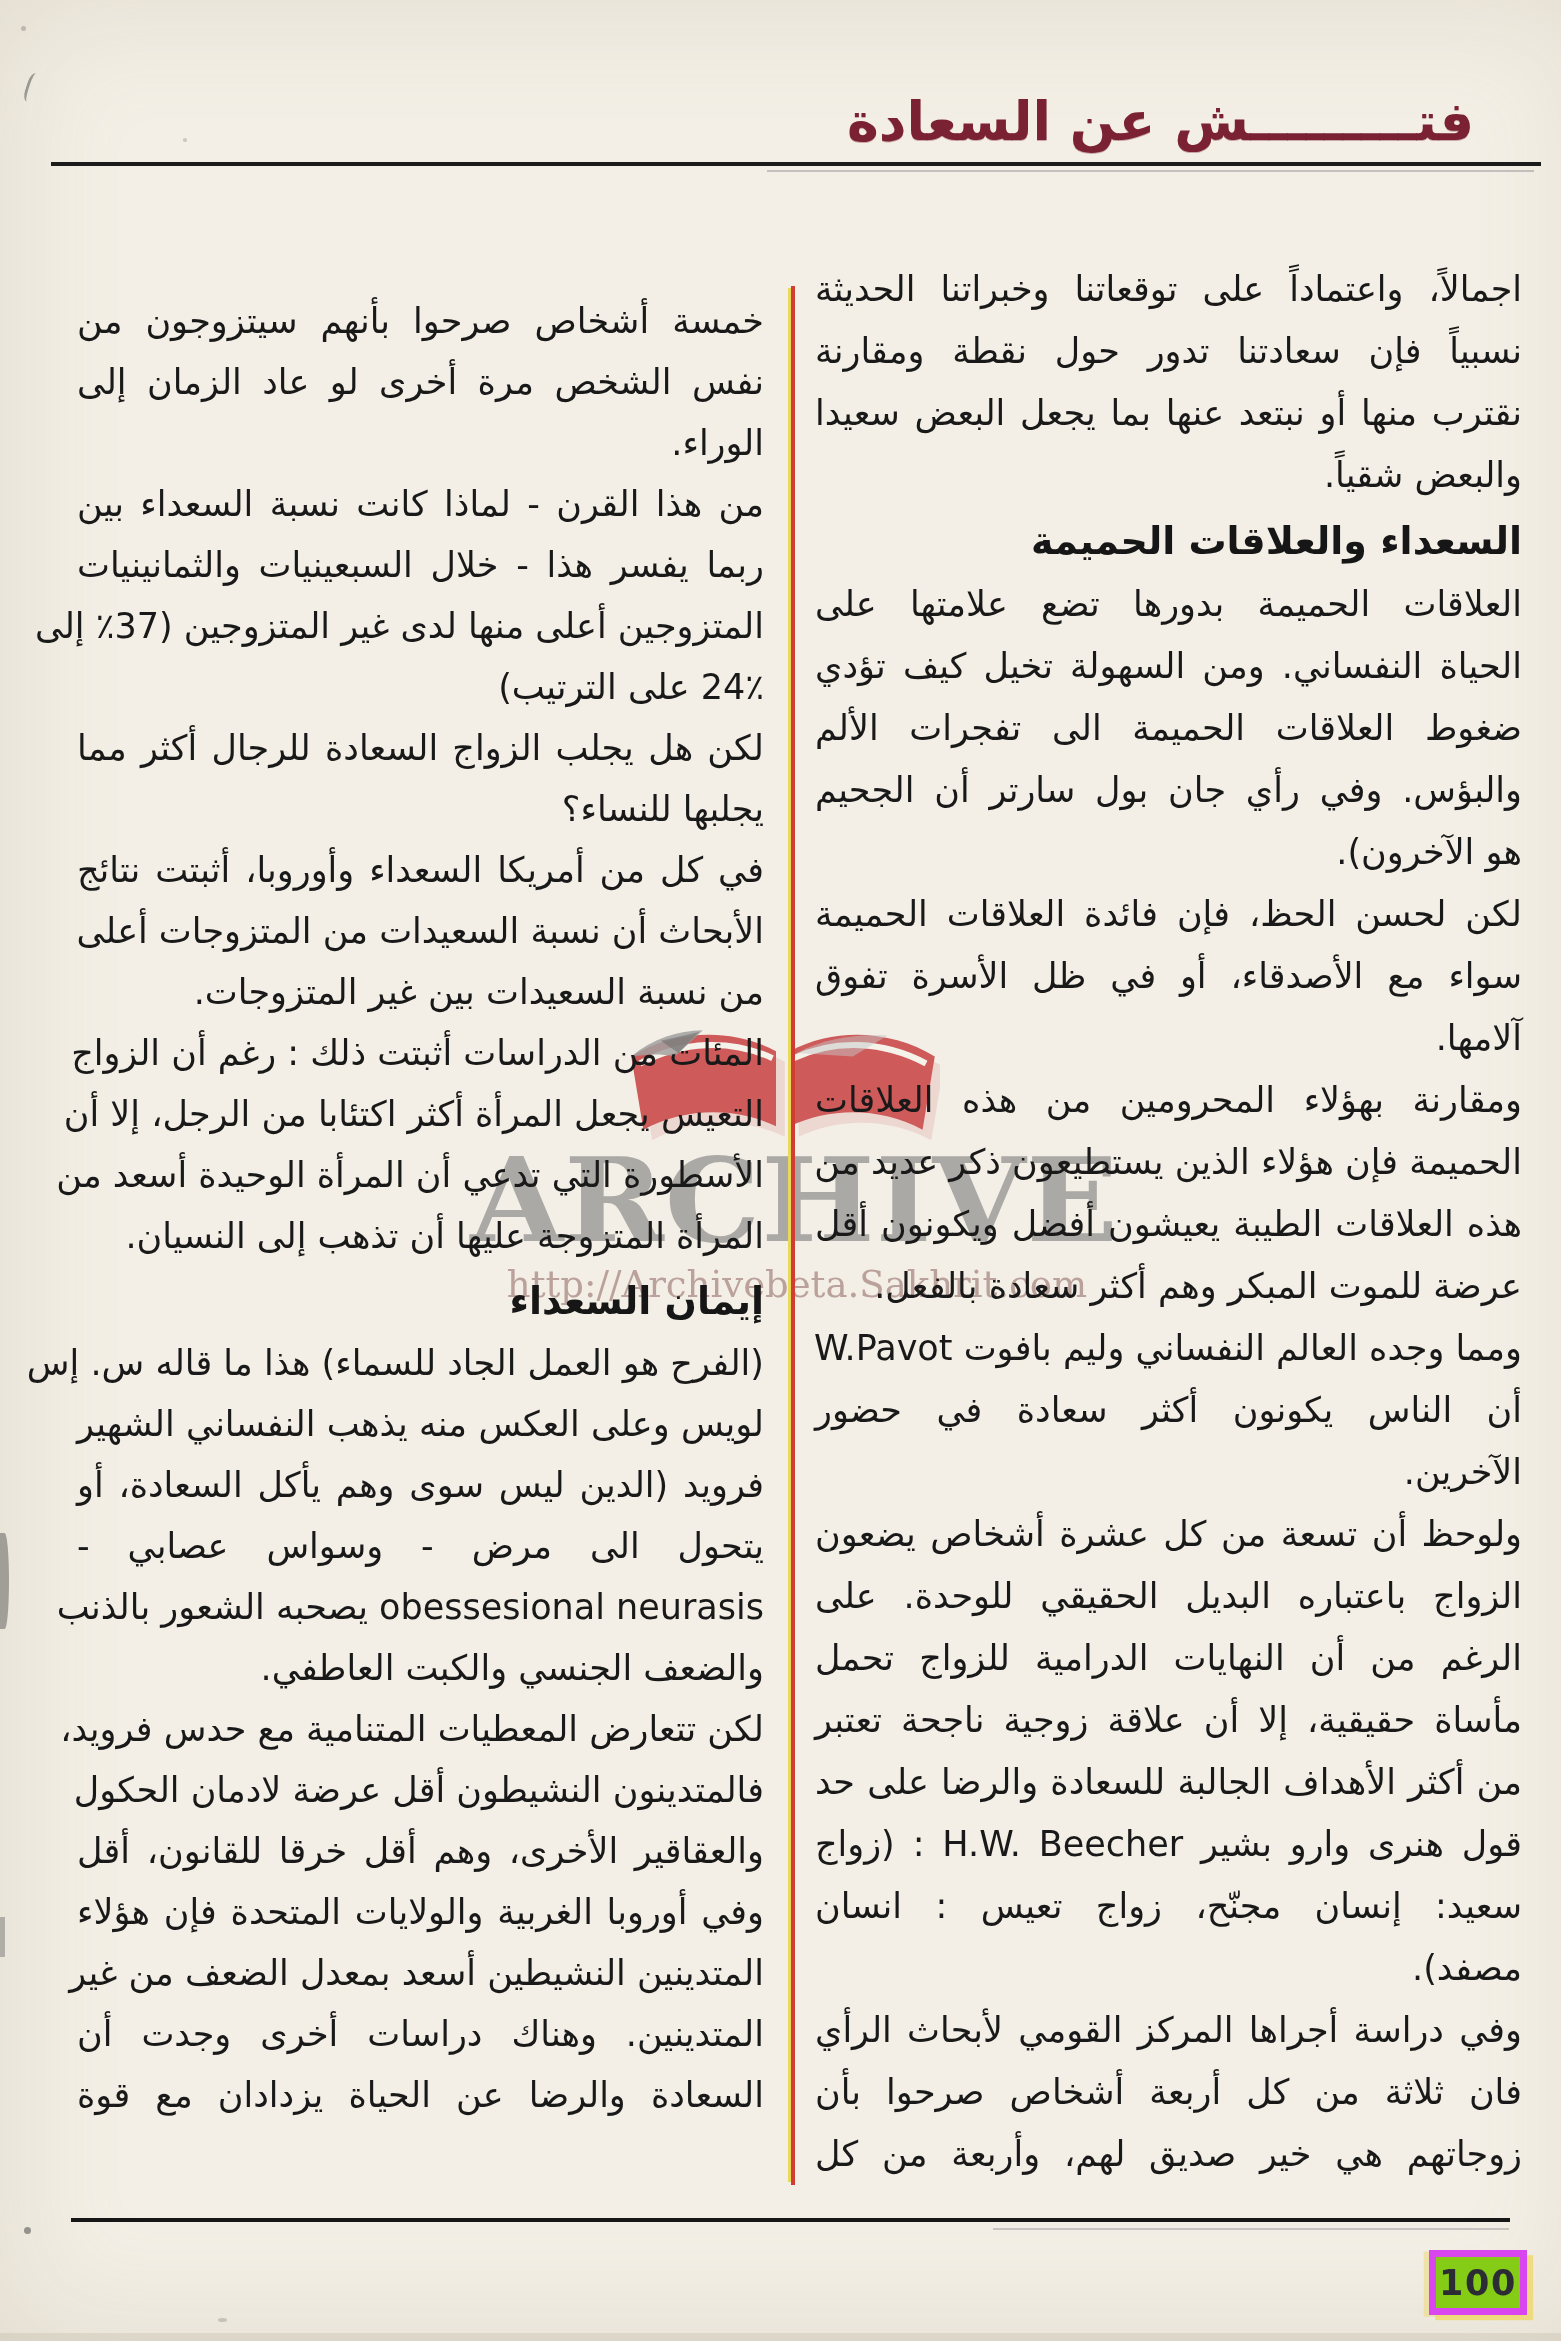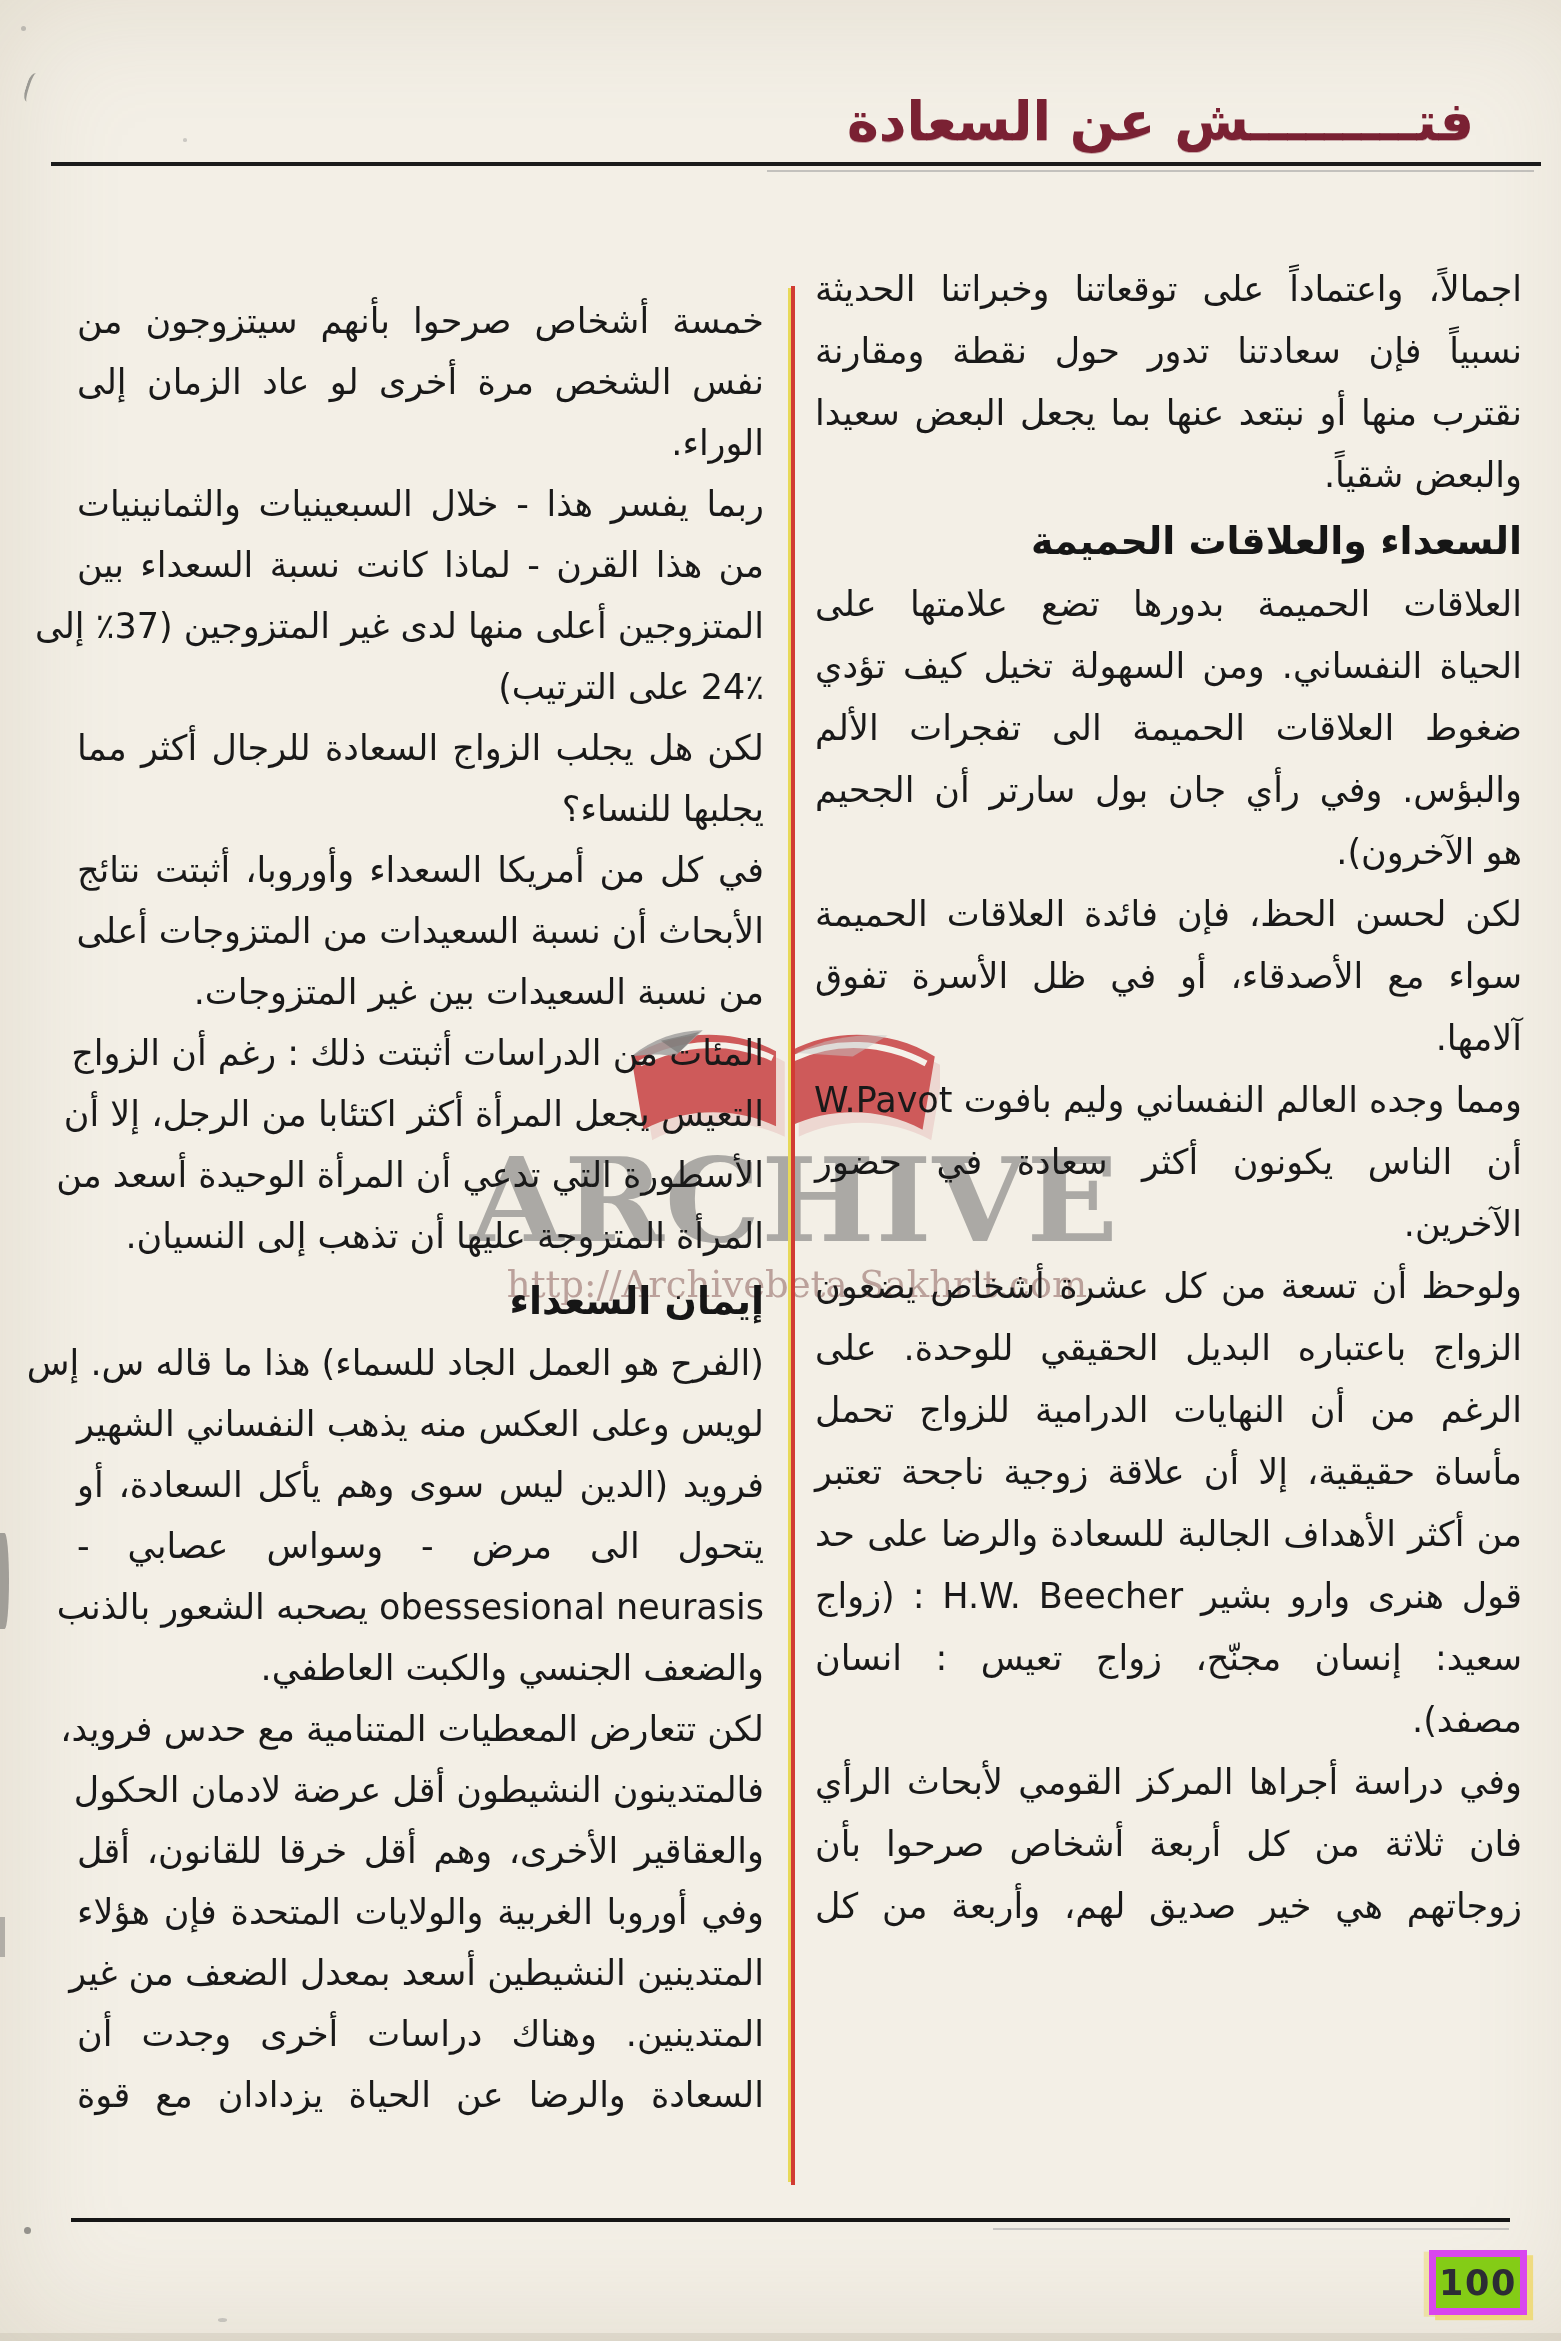--- a/index.html
+++ b/index.html
@@ -117,20 +117,26 @@
         <div class="line">ضغوط العلاقات الحميمة الى تفجرات الألم</div>
         <div class="line">والبؤس. وفي رأي جان بول سارتر أن الجحيم</div>
         <div class="line last">هو الآخرون).</div>
       </div>
       <div class="block bp">
         <div class="line">لكن لحسن الحظ، فإن فائدة العلاقات الحميمة</div>
         <div class="line">سواء مع الأصدقاء، أو في ظل الأسرة تفوق</div>
         <div class="line last">آلامها.</div>
       </div>
       <div class="block bp">
+        <div class="line">ومقارنة بهؤلاء المحرومين من هذه العلاقات</div>
+        <div class="line">الحميمة فإن هؤلاء الذين يستطيعون ذكر عديد من</div>
+        <div class="line">هذه العلاقات الطيبة يعيشون أفضل ويكونون أقل</div>
+        <div class="line last">عرضة للموت المبكر وهم أكثر سعادة بالفعل.</div>
+      </div>
+      <div class="block bp">
         <div class="line">ومما وجده العالم النفساني وليم بافوت W.Pavot</div>
         <div class="line">أن الناس يكونون أكثر سعادة في حضور</div>
         <div class="line last">الآخرين.</div>
       </div>
       <div class="block bp">
         <div class="line">ولوحظ أن تسعة من كل عشرة أشخاص يضعون</div>
         <div class="line">الزواج باعتباره البديل الحقيقي للوحدة. على</div>
         <div class="line">الرغم من أن النهايات الدرامية للزواج تحمل</div>
         <div class="line">مأساة حقيقية، إلا أن علاقة زوجية ناجحة تعتبر</div>
         <div class="line">من أكثر الأهداف الجالبة للسعادة والرضا على حد</div>
@@ -144,22 +150,22 @@
         <div class="line">زوجاتهم هي خير صديق لهم، وأربعة من كل</div>
       </div>
     </div>
   <div id="col-left" class="col col-left">
       <div class="block bp">
         <div class="line">خمسة أشخاص صرحوا بأنهم سيتزوجون من</div>
         <div class="line">نفس الشخص مرة أخرى لو عاد الزمان إلى</div>
         <div class="line last">الوراء.</div>
       </div>
       <div class="block bp">
+        <div class="line">من هذا القرن - لماذا كانت نسبة السعداء بين</div>
         <div class="line">ربما يفسر هذا - خلال السبعينيات والثمانينيات</div>
-        <div class="line">من هذا القرن - لماذا كانت نسبة السعداء بين</div>
         <div class="line">المتزوجين أعلى منها لدى غير المتزوجين (37٪ إلى</div>
         <div class="line last">24٪ على الترتيب)</div>
       </div>
       <div class="block bp">
         <div class="line">لكن هل يجلب الزواج السعادة للرجال أكثر مما</div>
         <div class="line last">يجلبها للنساء؟</div>
       </div>
       <div class="block bp">
         <div class="line">في كل من أمريكا السعداء وأوروبا، أثبتت نتائج</div>
         <div class="line">الأبحاث أن نسبة السعيدات من المتزوجات أعلى</div>

